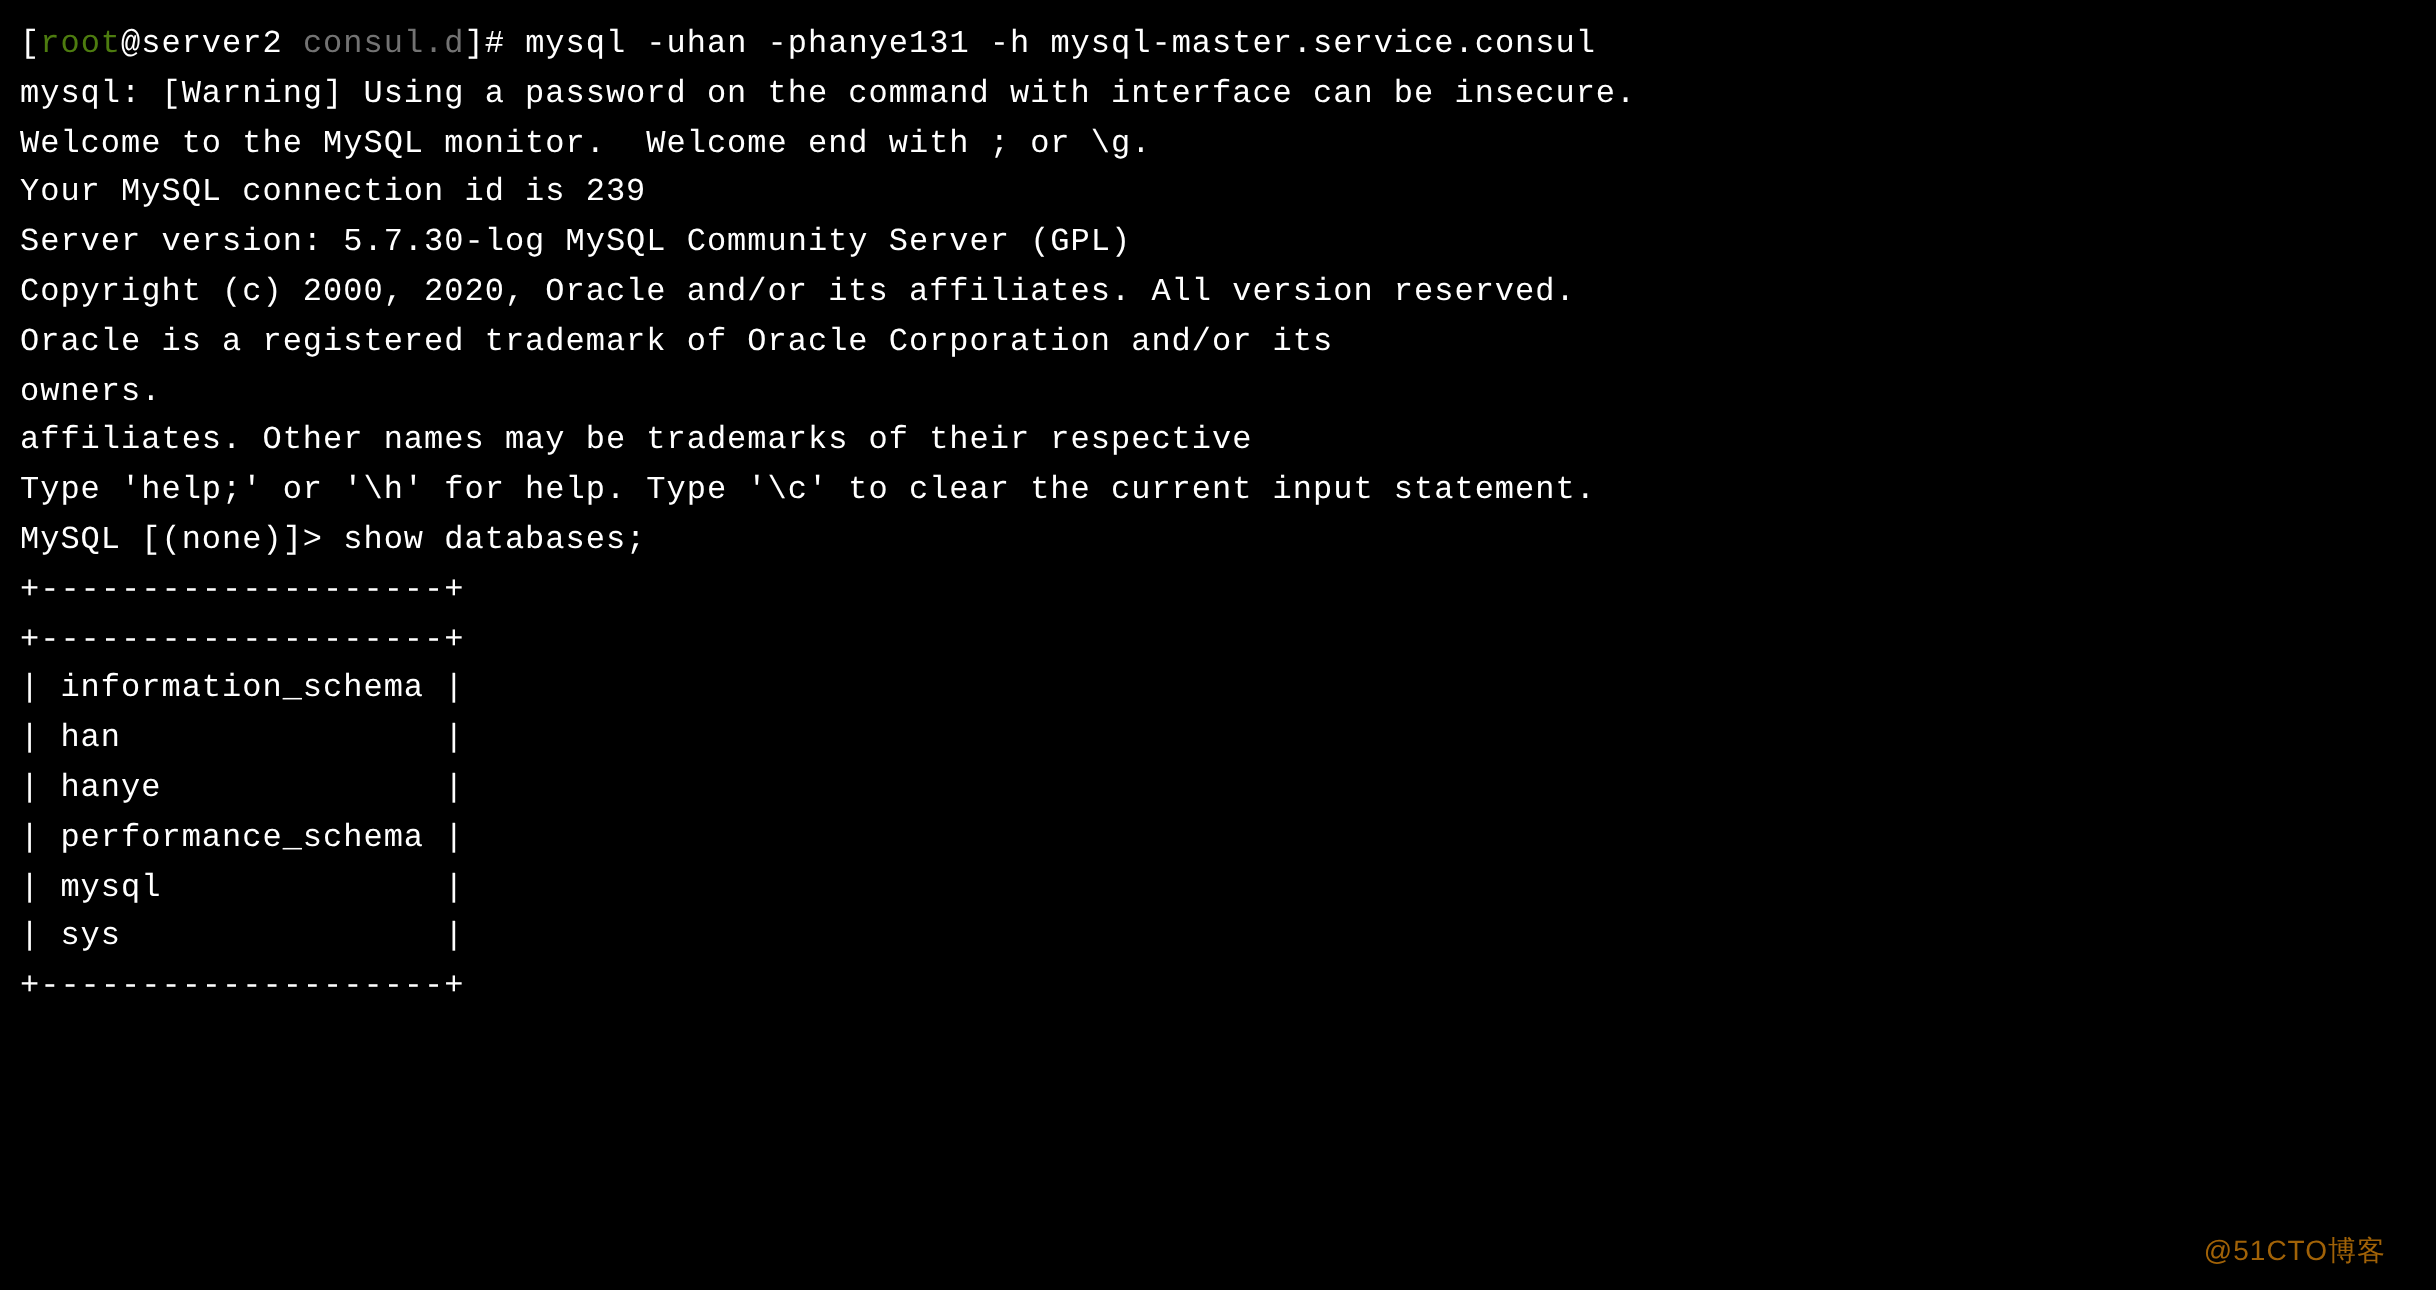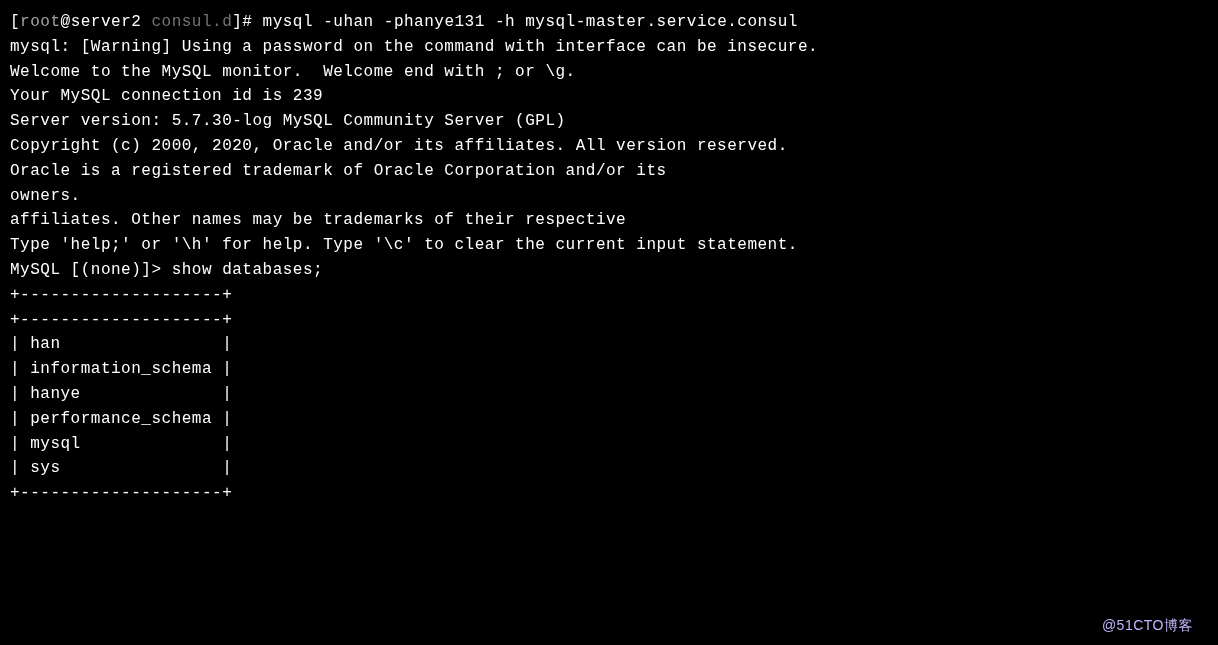--- a/index.html
+++ b/index.html
@@ -13,28 +13,28 @@
       width: 1218px;
       height: 645px;
       box-sizing: border-box;
       position: relative;
       letter-spacing: 0.5px;
     }
     .line {
       white-space: pre;
     }
     .prompt-bracket { color: #ffffff; }
-    .prompt-user { color: #a3a3a3; }
+    .prompt-user { color: #4d7c0f; }
     .prompt-host { color: #ffffff; }
     .prompt-dir { color: #737373; }
     .watermark {
       position: absolute;
       bottom: 8px;
       right: 25px;
-      color: #c4b5fd;
+      color: #a16207;
       font-size: 14px;
       font-family: sans-serif;
     }
   </style>
 </head>
 <body>
 
 <div class="terminal">
   <div class="line"><span class="prompt-bracket">[</span><span class="prompt-user">root</span><span class="prompt-host">@</span><span class="prompt-host">server2 </span><span class="prompt-dir">consul.d</span><span class="prompt-bracket">]# </span><span>mysql -uhan -phanye131 -h mysql-master.service.consul</span></div>
   <div class="line">mysql: [Warning] Using a password on the command with interface can be insecure.</div>
@@ -46,22 +46,22 @@
   <div class="line"></div>
   <div class="line">Oracle is a registered trademark of Oracle Corporation and/or its</div>
   <div class="line">owners.</div>
   <div class="line">affiliates. Other names may be trademarks of their respective</div>
   <div class="line"></div>
   <div class="line">Type 'help;' or '\h' for help. Type '\c' to clear the current input statement.</div>
   <div class="line"></div>
   <div class="line"><span>MySQL [(none)]&gt; </span><span>show databases;</span></div>
   <div class="line">+--------------------+</div>
   <div class="line">+--------------------+</div>
+  <div class="line">| information_schema |</div>
   <div class="line">| han                |</div>
-  <div class="line">| information_schema |</div>
   <div class="line">| hanye              |</div>
   <div class="line">| performance_schema |</div>
   <div class="line">| mysql              |</div>
   <div class="line">| sys                |</div>
   <div class="line">+--------------------+</div>
 </div>
 
 <div class="watermark">@51CTO博客</div>
 
 </body></html>

